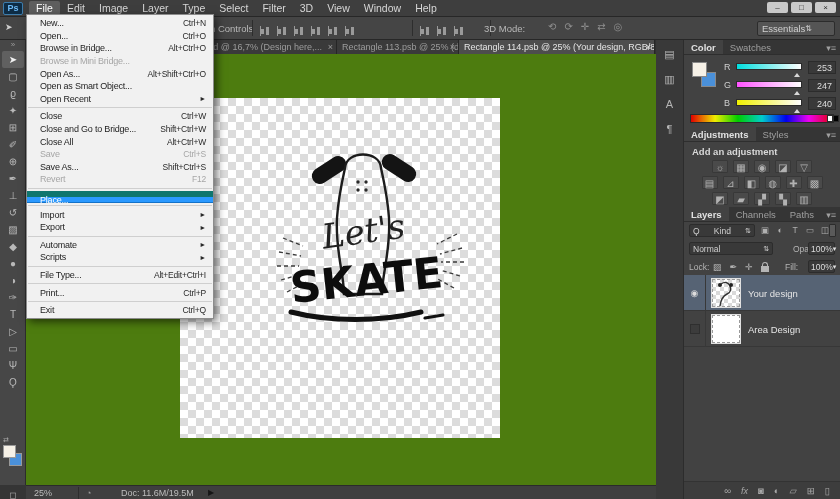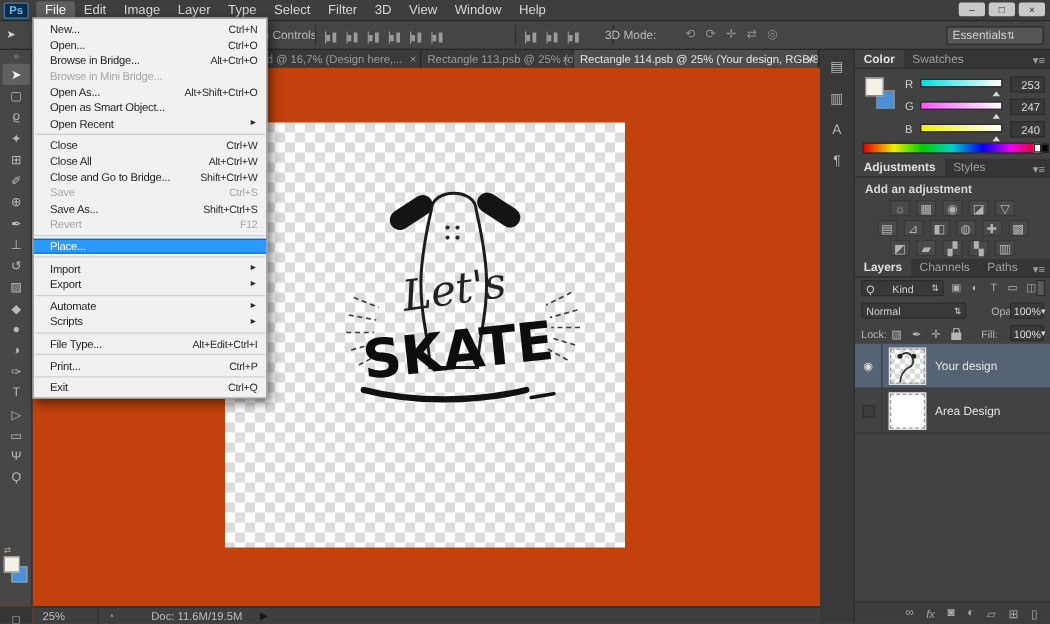--- a/index.html
+++ b/index.html
@@ -1,17 +1,17 @@
 <!DOCTYPE html>
 <html><head>
 <meta charset="utf-8">
 <style>
   *{box-sizing:border-box;margin:0;padding:0;}
   html,body{background:#1d1d1d;}
-  #root{position:relative;width:840px;height:499px;background:#c2410c;overflow:hidden;
+  #root{position:relative;width:840px;height:499px;background:#4d7c0f;overflow:hidden;
         font-family:"Liberation Sans",sans-serif;color:#ccc;}
   
   .titlebar{position:absolute;left:0;top:0;width:840px;height:17px;background:#3e3e3e;
             border-bottom:1px solid #272727;display:flex;align-items:center;z-index:20;}
   .ps-logo{width:20px;height:13px;margin:0 6px 0 3px;background:#0d2c45;border:1px solid #3d7cab;
            color:#6cb9f5;font-size:9px;font-weight:bold;display:flex;align-items:center;
            justify-content:center;border-radius:2px;flex:none;}
   .menu-item{font-size:10.5px;color:#d6d6d6;padding:1px 7px;border-radius:2px;white-space:nowrap;}
   .menu-item.active{background:#5e5e5e;color:#ffffff;}
   .win-controls{position:absolute;right:4px;top:2px;display:flex;gap:3px;}
@@ -135,21 +135,21 @@
              border-top:1px solid #2b2b2b;font-size:9px;color:#bdbdbd;z-index:4;}
   .corner-bl{position:absolute;left:0;top:485px;width:26px;height:14px;background:#353535;z-index:4;}
   .sb-item{position:absolute;top:2px;white-space:nowrap;}
   .sb-sep{position:absolute;top:1px;width:1px;height:12px;background:#2d2d2d;}
   
   .file-menu{position:absolute;left:26px;top:14px;width:188px;background:#f1f1f1;
              border:1px solid #8c8c8c;box-shadow:3px 3px 8px rgba(0,0,0,.55);z-index:50;padding:2px 0;}
   .fm-item{display:flex;justify-content:space-between;align-items:center;height:12.6px;
            padding:0 7px 0 13px;font-size:9px;letter-spacing:-0.2px;color:#1e1e1e;white-space:nowrap;}
   .fm-item.disabled{color:#a6a6a6;}
-  .fm-item.highlighted{background:#2b99ff;color:#ffffff;border-top:1px solid #0f766e;
+  .fm-item.highlighted{background:#2b99ff;color:#ffffff;border-top:6px solid #0f766e;
                        border-bottom:1px solid #1472c8;}
   .fm-shortcut{font-size:8.5px;color:#2a2a2a;}
   .fm-item.disabled .fm-shortcut{color:#a6a6a6;}
   .fm-item.highlighted .fm-shortcut{color:#ffffff;}
   .fm-arrow{font-size:7px;}
   .menu-sep{height:1px;background:#cfcfcf;margin:2px 1px;}
 </style>
 </head>
 <body>
 
@@ -512,26 +512,26 @@
       <div class="fm-item">
         <span>Open Recent</span>
         <span class="fm-shortcut fm-arrow">►</span>
       </div>
       <div class="menu-sep"></div>
       <div class="fm-item">
         <span>Close</span>
         <span class="fm-shortcut">Ctrl+W</span>
       </div>
       <div class="fm-item">
+        <span>Close and Go to Bridge...</span>
+        <span class="fm-shortcut">Shift+Ctrl+W</span>
+      </div>
+      <div class="fm-item">
         <span>Close All</span>
         <span class="fm-shortcut">Alt+Ctrl+W</span>
-      </div>
-      <div class="fm-item">
-        <span>Close and Go to Bridge...</span>
-        <span class="fm-shortcut">Shift+Ctrl+W</span>
       </div>
       <div class="fm-item disabled">
         <span>Save</span>
         <span class="fm-shortcut">Ctrl+S</span>
       </div>
       <div class="fm-item">
         <span>Save As...</span>
         <span class="fm-shortcut">Shift+Ctrl+S</span>
       </div>
       <div class="fm-item disabled">

